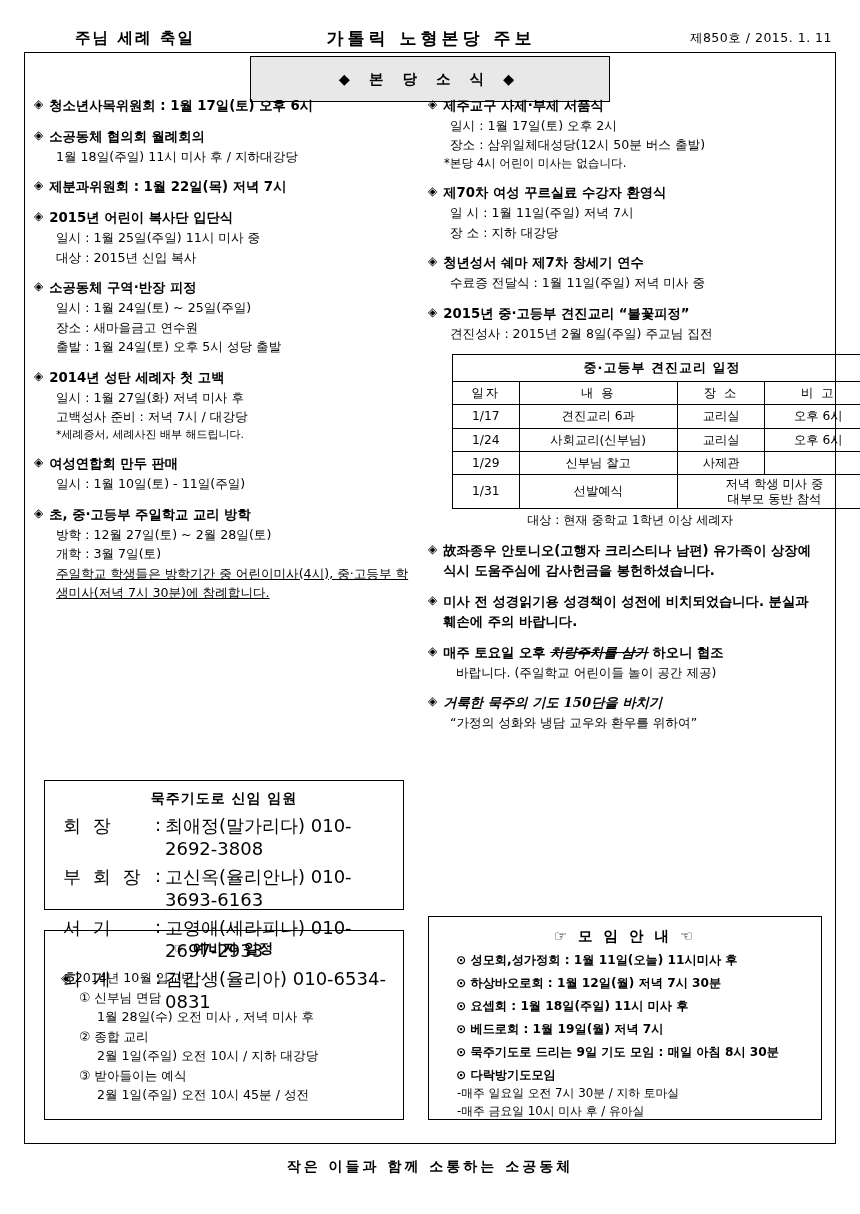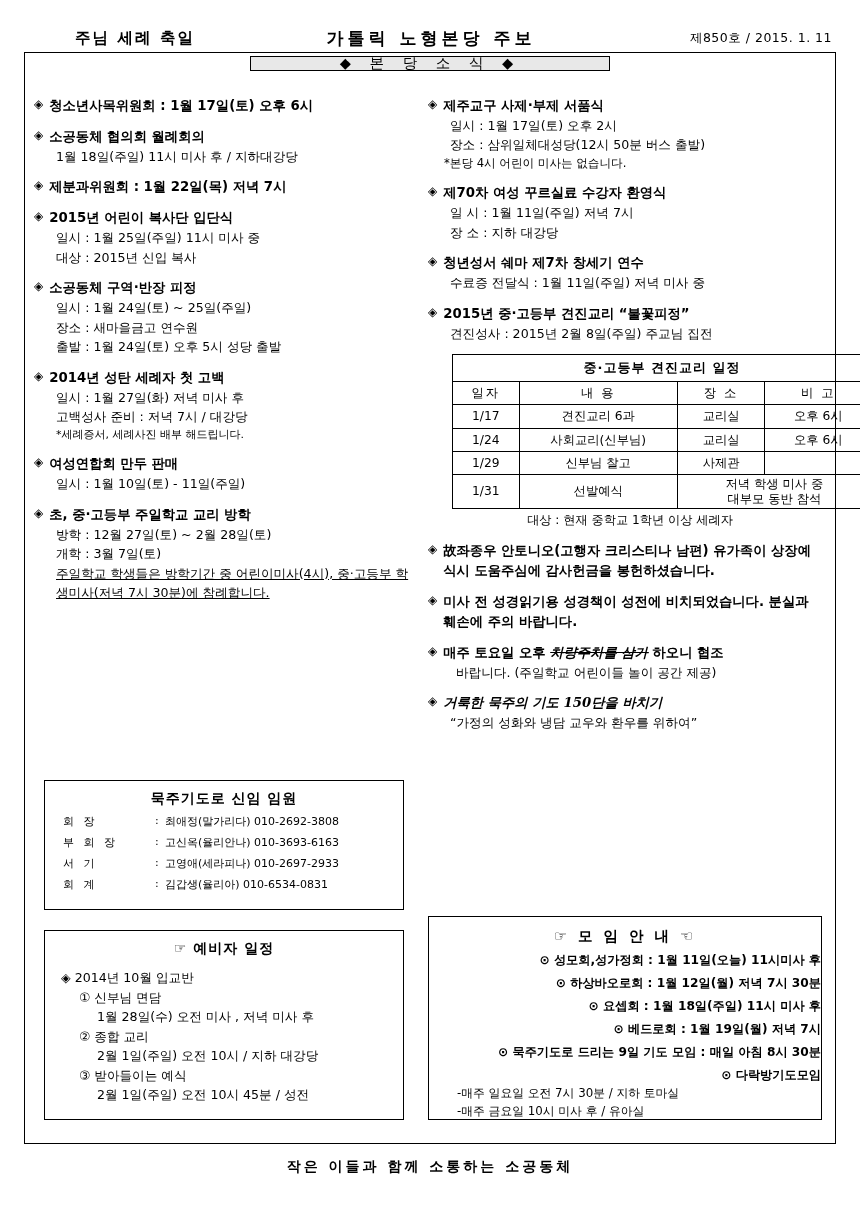--- a/index.html
+++ b/index.html
@@ -48,28 +48,28 @@
     box-sizing: border-box;
   }
 
   
   .banner {
     position: absolute;
     top: 56px;
     left: 50%;
     transform: translateX(-50%);
     width: 360px;
-    height: 15px;
+    height: 46px;
     border: 1.4px solid #000;
     background: #e8e8e8;
     display: flex;
     align-items: center;
     justify-content: center;
     font-size: 14.5px;
-    font-weight: normal;
+    font-weight: bold;
     letter-spacing: 7px;
     box-sizing: border-box;
   }
 
   
   .col {
     position: absolute;
     top: 96px;
     font-size: 13px;
     line-height: 1.5;
@@ -148,21 +148,21 @@
   }
 
   #officers {
     left: 44px;
     top: 780px;
     width: 360px;
     height: 130px;
   }
   .off-row {
     display: flex;
-    font-size: 11px;
+    font-size: 18px;
     margin: 6px 0 0 18px;
   }
   .off-role { width: 92px; letter-spacing: 3px; }
   .off-sep { width: 10px; }
   .off-name { flex: 1; }
 
   #catechumen {
     left: 44px;
     top: 930px;
     width: 360px;
@@ -181,22 +181,21 @@
   .g-title {
     text-align: center;
     font-weight: bold;
     font-size: 14.5px;
     letter-spacing: 3px;
     margin-top: 10px;
   }
   .g-line {
     font-size: 12.2px;
     font-weight: bold;
-    margin: 6px 0 0 2px;
-    text-align: right;
+    margin: 6px 0 0 27px;
   }
   .g-sub {
     font-size: 11.8px;
     margin: 2px 0 0 28px;
   }
 
   
   .hand {
     font-family: "DejaVu Serif", serif;
     font-style: italic;

